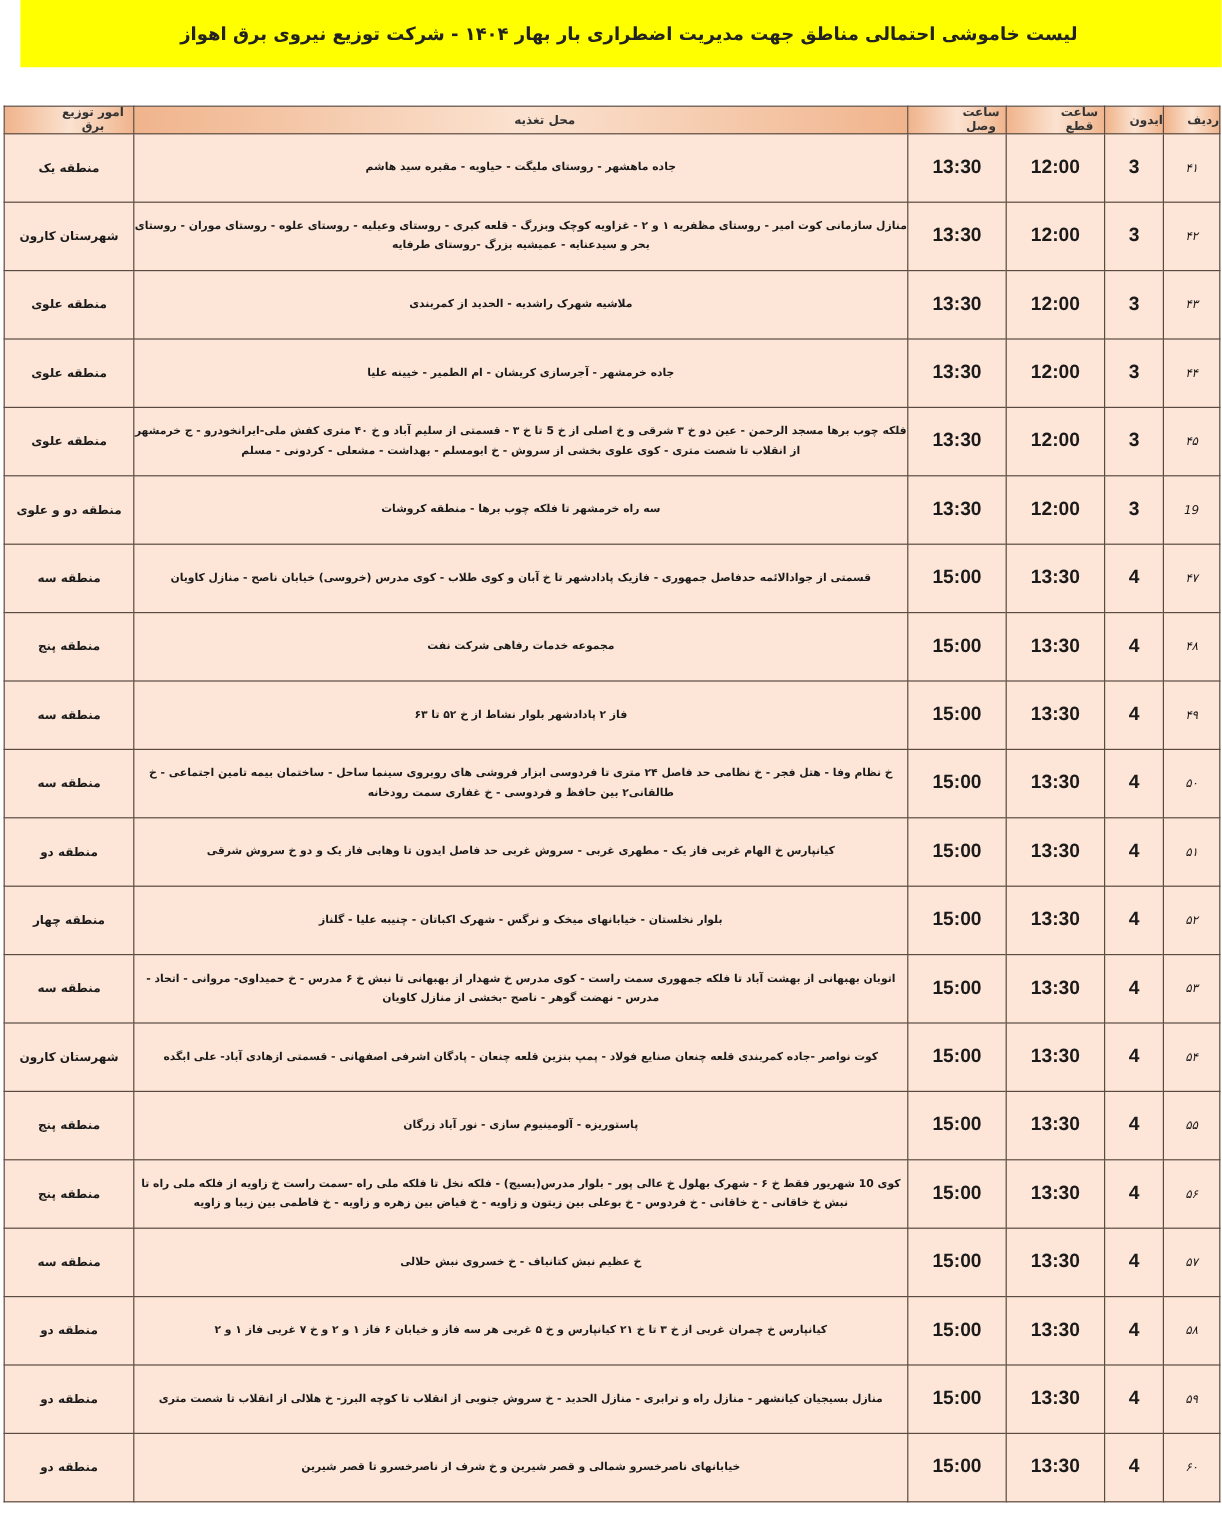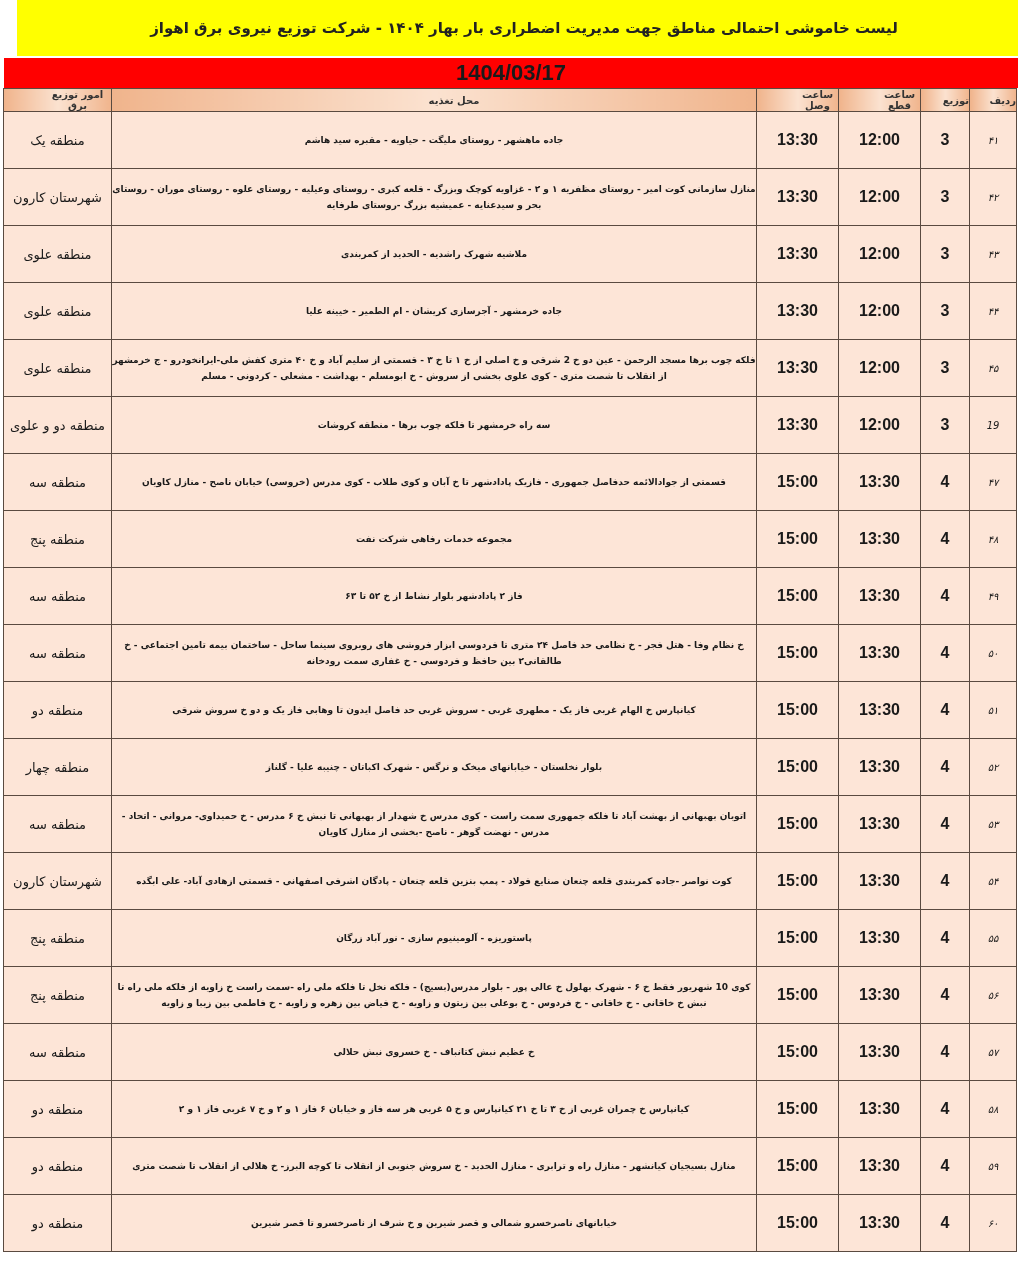--- a/index.html
+++ b/index.html
@@ -24,42 +24,41 @@
     height: 22px; font-size: 10px; font-weight: bold; color: #333;
     background: linear-gradient(to right, #f0b48c 0%, #fbe2d0 50%, #f0b48c 100%);
     padding-left: 40px;
   }
   table.grid td {
     height: 56px; background: #fde5d7; text-align: center; vertical-align: middle; color: #1a1a1a;
   }
   td.rownum { font-size: 10px; font-style: italic; }
   td.block, td.time { font-family: "Liberation Sans", sans-serif; font-weight: bold; font-size: 16px; }
   td.place { font-size: 9px; font-weight: bold; line-height: 16px; padding: 0 4px; }
-  td.region { font-size: 13px; font-weight: normal; }
+  td.region { font-size: 10px; font-weight: bold; }
 </style>
 </head>
 <body>
 
 <div class="page">
   <div class="title-bar">لیست خاموشی احتمالی مناطق جهت مدیریت اضطراری بار بهار ۱۴۰۴ - شرکت توزیع نیروی برق اهواز</div>
-  <div class="date-bar">1404/03/17</div>
 
   <table class="grid">
     <colgroup>
       <col style="width:47px">
       <col style="width:49px">
       <col style="width:82px">
       <col style="width:82px">
       <col style="width:645px">
       <col style="width:108px">
     </colgroup>
     <thead>
       <tr>
         <th>ردیف</th>
-        <th>توزیع</th>
+        <th>ایدون</th>
         <th>ساعت قطع</th>
         <th>ساعت وصل</th>
         <th>محل تغذیه</th>
         <th>امور توزیع برق</th>
       </tr>
     </thead>
     <tbody id="rows">
         <tr>
           <td class="rownum">۴۱</td>
           <td class="block">3</td>
@@ -90,21 +89,21 @@
           <td class="time">12:00</td>
           <td class="time">13:30</td>
           <td class="place">جاده خرمشهر - آجرسازی کریشان - ام الطمیر - خیینه علیا</td>
           <td class="region">منطقه علوی</td>
         </tr>
         <tr>
           <td class="rownum">۴۵</td>
           <td class="block">3</td>
           <td class="time">12:00</td>
           <td class="time">13:30</td>
-          <td class="place">فلکه چوب برها مسجد الرحمن - عین دو خ 2 شرقی و خ اصلی از خ ۱ تا خ ۳ - قسمتی از سلیم آباد و خ ۴۰ متری کفش ملی-ایرانخودرو - ج خرمشهر از انقلاب تا شصت متری - کوی علوی بخشی از سروش - خ ابومسلم - بهداشت - مشعلی - کردونی - مسلم</td>
+          <td class="place">فلکه چوب برها مسجد الرحمن - عین دو خ ۳ شرقی و خ اصلی از خ 5 تا خ ۳ - قسمتی از سلیم آباد و خ ۴۰ متری کفش ملی-ایرانخودرو - ج خرمشهر از انقلاب تا شصت متری - کوی علوی بخشی از سروش - خ ابومسلم - بهداشت - مشعلی - کردونی - مسلم</td>
           <td class="region">منطقه علوی</td>
         </tr>
         <tr>
           <td class="rownum">19</td>
           <td class="block">3</td>
           <td class="time">12:00</td>
           <td class="time">13:30</td>
           <td class="place">سه راه خرمشهر تا فلکه چوب برها - منطقه کروشات</td>
           <td class="region">منطقه دو و علوی</td>
         </tr>

